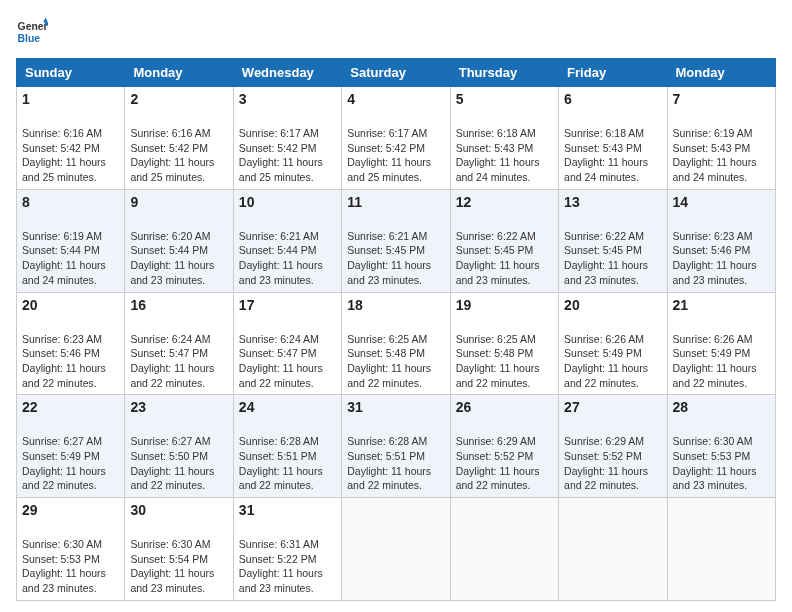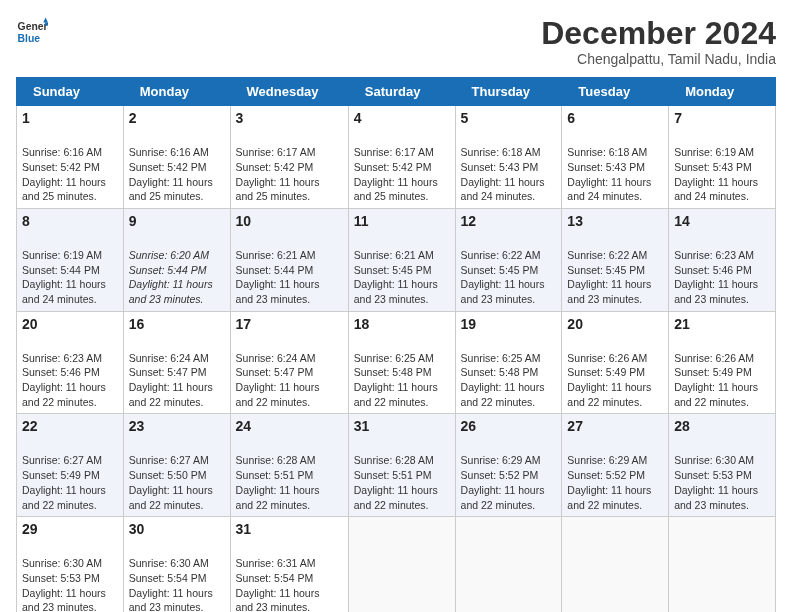--- a/index.html
+++ b/index.html
@@ -39,21 +39,21 @@
       color: #555;
     }
     table {
       width: 100%;
       border-collapse: collapse;
       font-size: 11px;
     }
     thead tr th {
       background-color: #1a6eb5;
       color: #fff;
-      padding: 6px 16px;
+      padding: 6px 8px;
       text-align: left;
       font-size: 13px;
       font-weight: bold;
       border: 1px solid #1a6eb5;
     }
     tbody tr td {
       border: 1px solid #ccc;
       vertical-align: top;
       padding: 4px 5px;
       min-height: 70px;
@@ -84,35 +84,31 @@
 
 <div class="header">
   <div class="logo">
     <svg class="logo-icon" viewBox="0 0 40 40" xmlns="http://www.w3.org/2000/svg">
       <text x="2" y="18" font-size="13" font-weight="bold" fill="#333">General</text>
       <text x="2" y="32" font-size="13" font-weight="bold" fill="#1a6eb5">Blue</text>
       <polygon points="34,8 40,8 37,2" fill="#1a6eb5"></polygon>
       <polygon points="36,12 40,12 40,8 36,8" fill="#1a6eb5"></polygon>
     </svg>
   </div>
-  <div class="title-block">
-    <div class="main-title">December 2024</div>
-    <div class="subtitle">Chengalpattu, Tamil Nadu, India</div>
-  </div>
 </div>
 
 <table>
   <thead>
     <tr>
     <th>Sunday</th>
         <th>Monday</th>
         <th>Wednesday</th>
         <th>Saturday</th>
         <th>Thursday</th>
-        <th>Tuesday</th>
+        <th>Friday</th>
         <th>Monday</th>
       </tr>
   </thead>
   <tbody id="calendar-body">
   <tr>
         <td>
           <span class="day-num">1</span>
           <div class="day-info" style="white-space: pre-line;">Sunrise: 6:16 AM
 Sunset: 5:42 PM
 Daylight: 11 hours
@@ -164,21 +160,21 @@
       <tr>
         <td>
           <span class="day-num">8</span>
           <div class="day-info" style="white-space: pre-line;">Sunrise: 6:19 AM
 Sunset: 5:44 PM
 Daylight: 11 hours
 and 24 minutes.</div>
         </td>
         <td>
           <span class="day-num">9</span>
-          <div class="day-info" style="white-space: pre-line; font-style: italic;">Sunrise: 6:20 AM
+          <div class="day-info" style="white-space: pre-line;">Sunrise: 6:20 AM
 Sunset: 5:44 PM
 Daylight: 11 hours
 and 23 minutes.</div>
         </td>
         <td>
           <span class="day-num">10</span>
           <div class="day-info" style="white-space: pre-line;">Sunrise: 6:21 AM
 Sunset: 5:44 PM
 Daylight: 11 hours
 and 23 minutes.</div>
@@ -325,21 +321,21 @@
         <td>
           <span class="day-num">30</span>
           <div class="day-info" style="white-space: pre-line;">Sunrise: 6:30 AM
 Sunset: 5:54 PM
 Daylight: 11 hours
 and 23 minutes.</div>
         </td>
         <td>
           <span class="day-num">31</span>
           <div class="day-info" style="white-space: pre-line;">Sunrise: 6:31 AM
-Sunset: 5:54 PM
+Sunset: 5:22 PM
 Daylight: 11 hours
 and 23 minutes.</div>
         </td>
         <td class="empty"></td>
         <td class="empty"></td>
         <td class="empty"></td>
         <td class="empty"></td>
       </tr>
     </tbody>
 </table>

